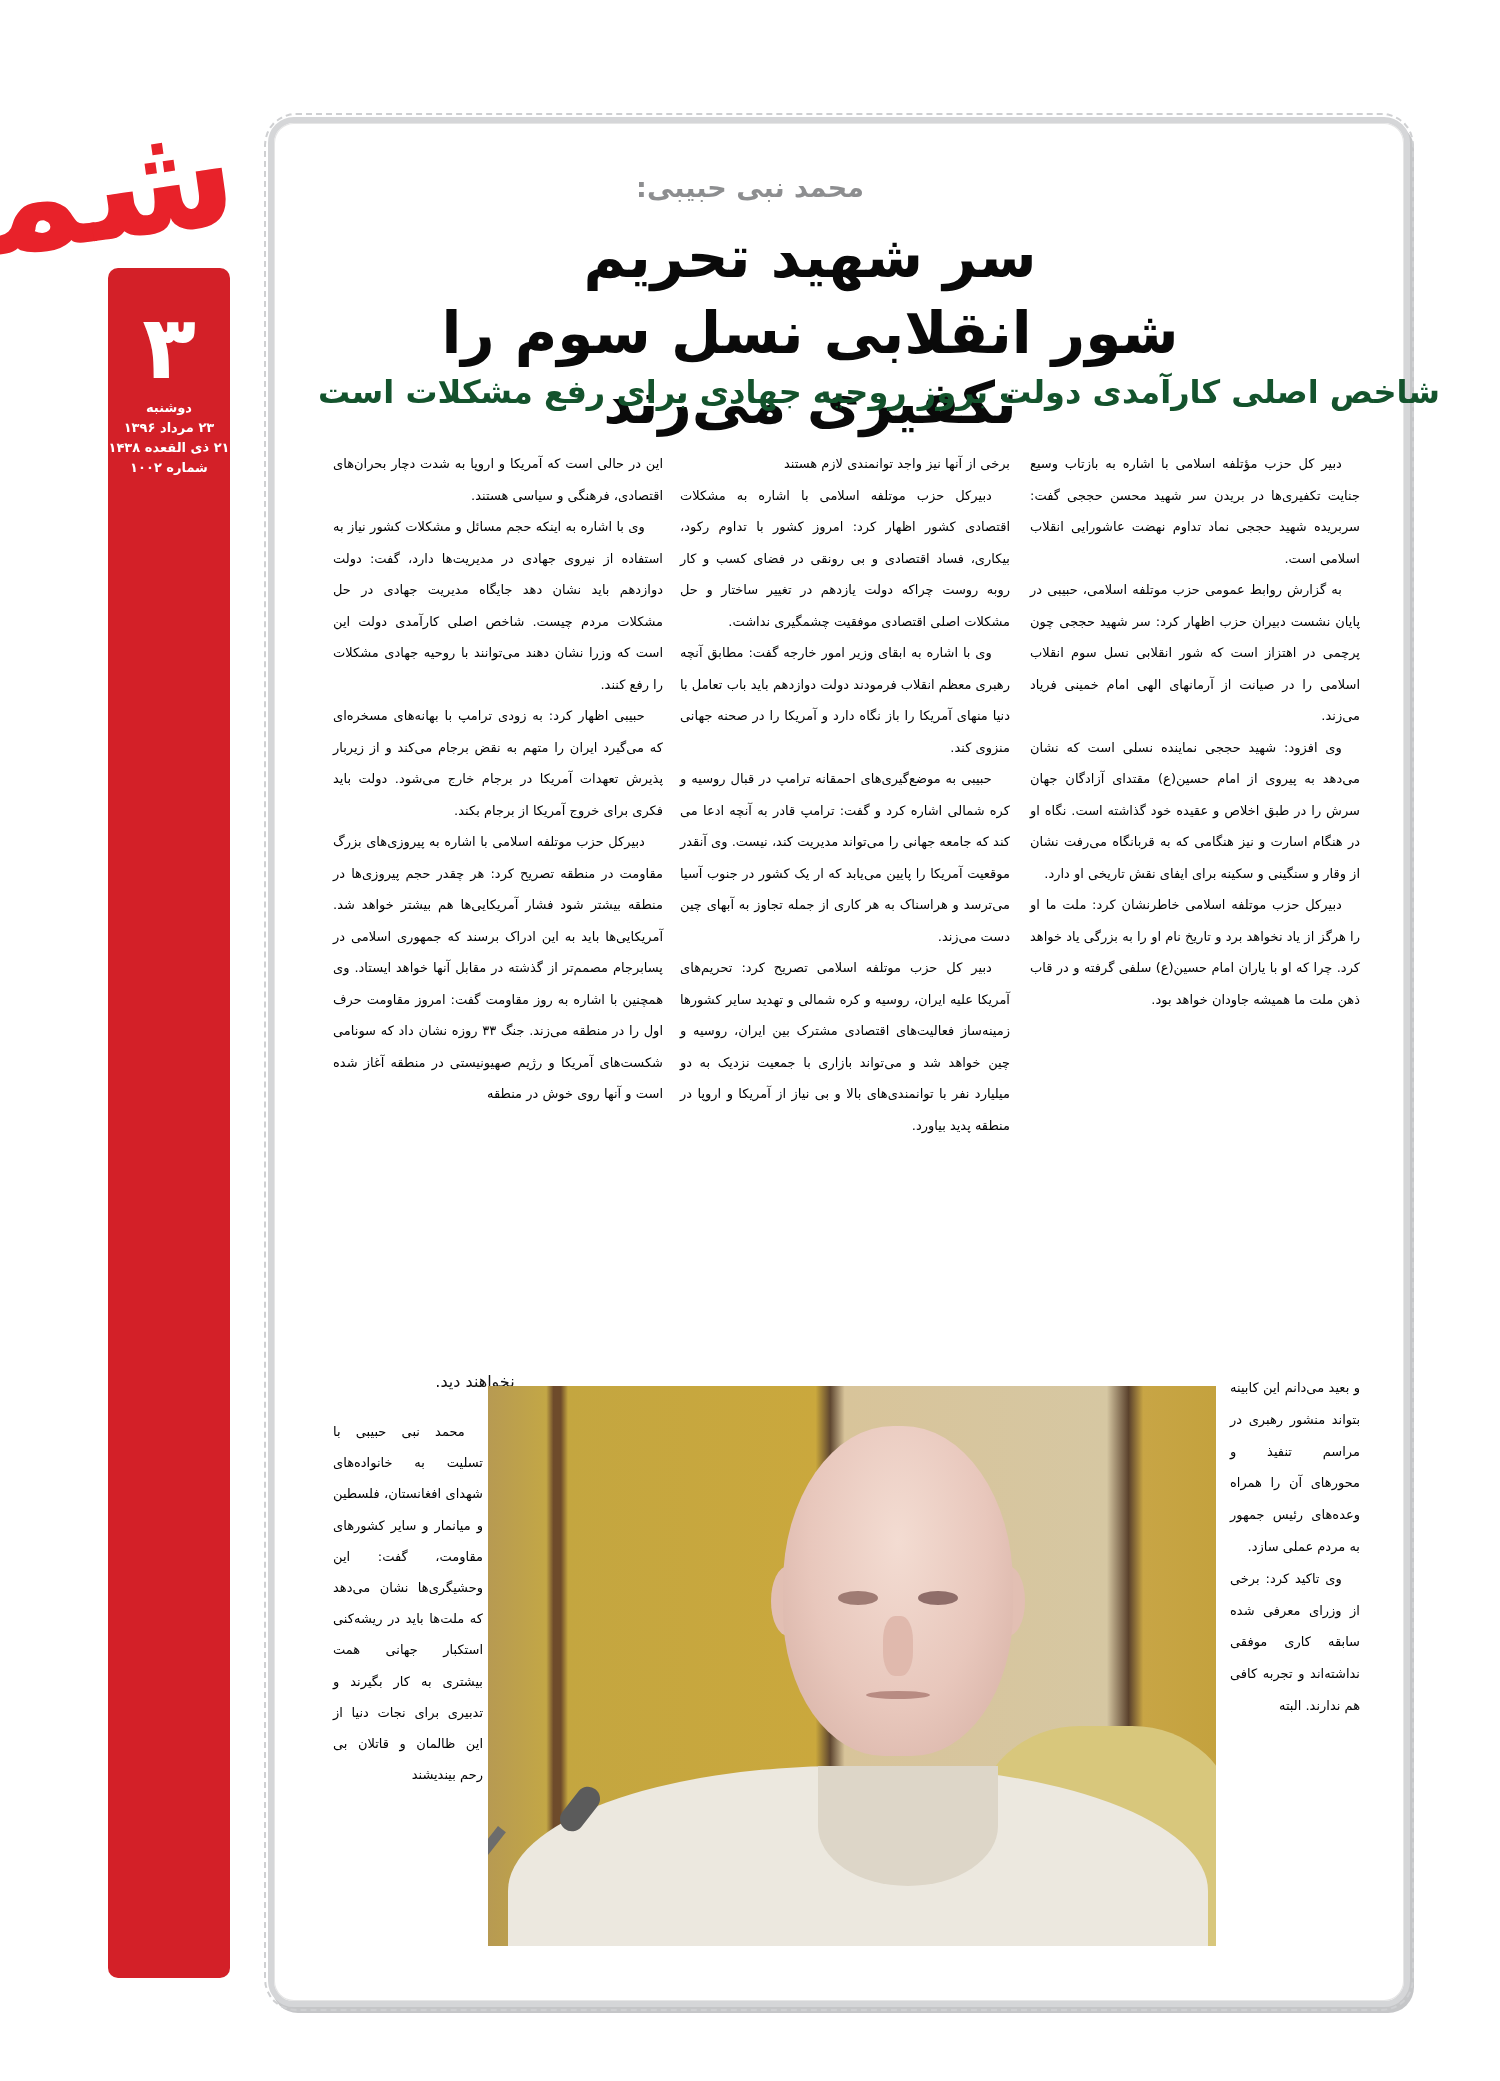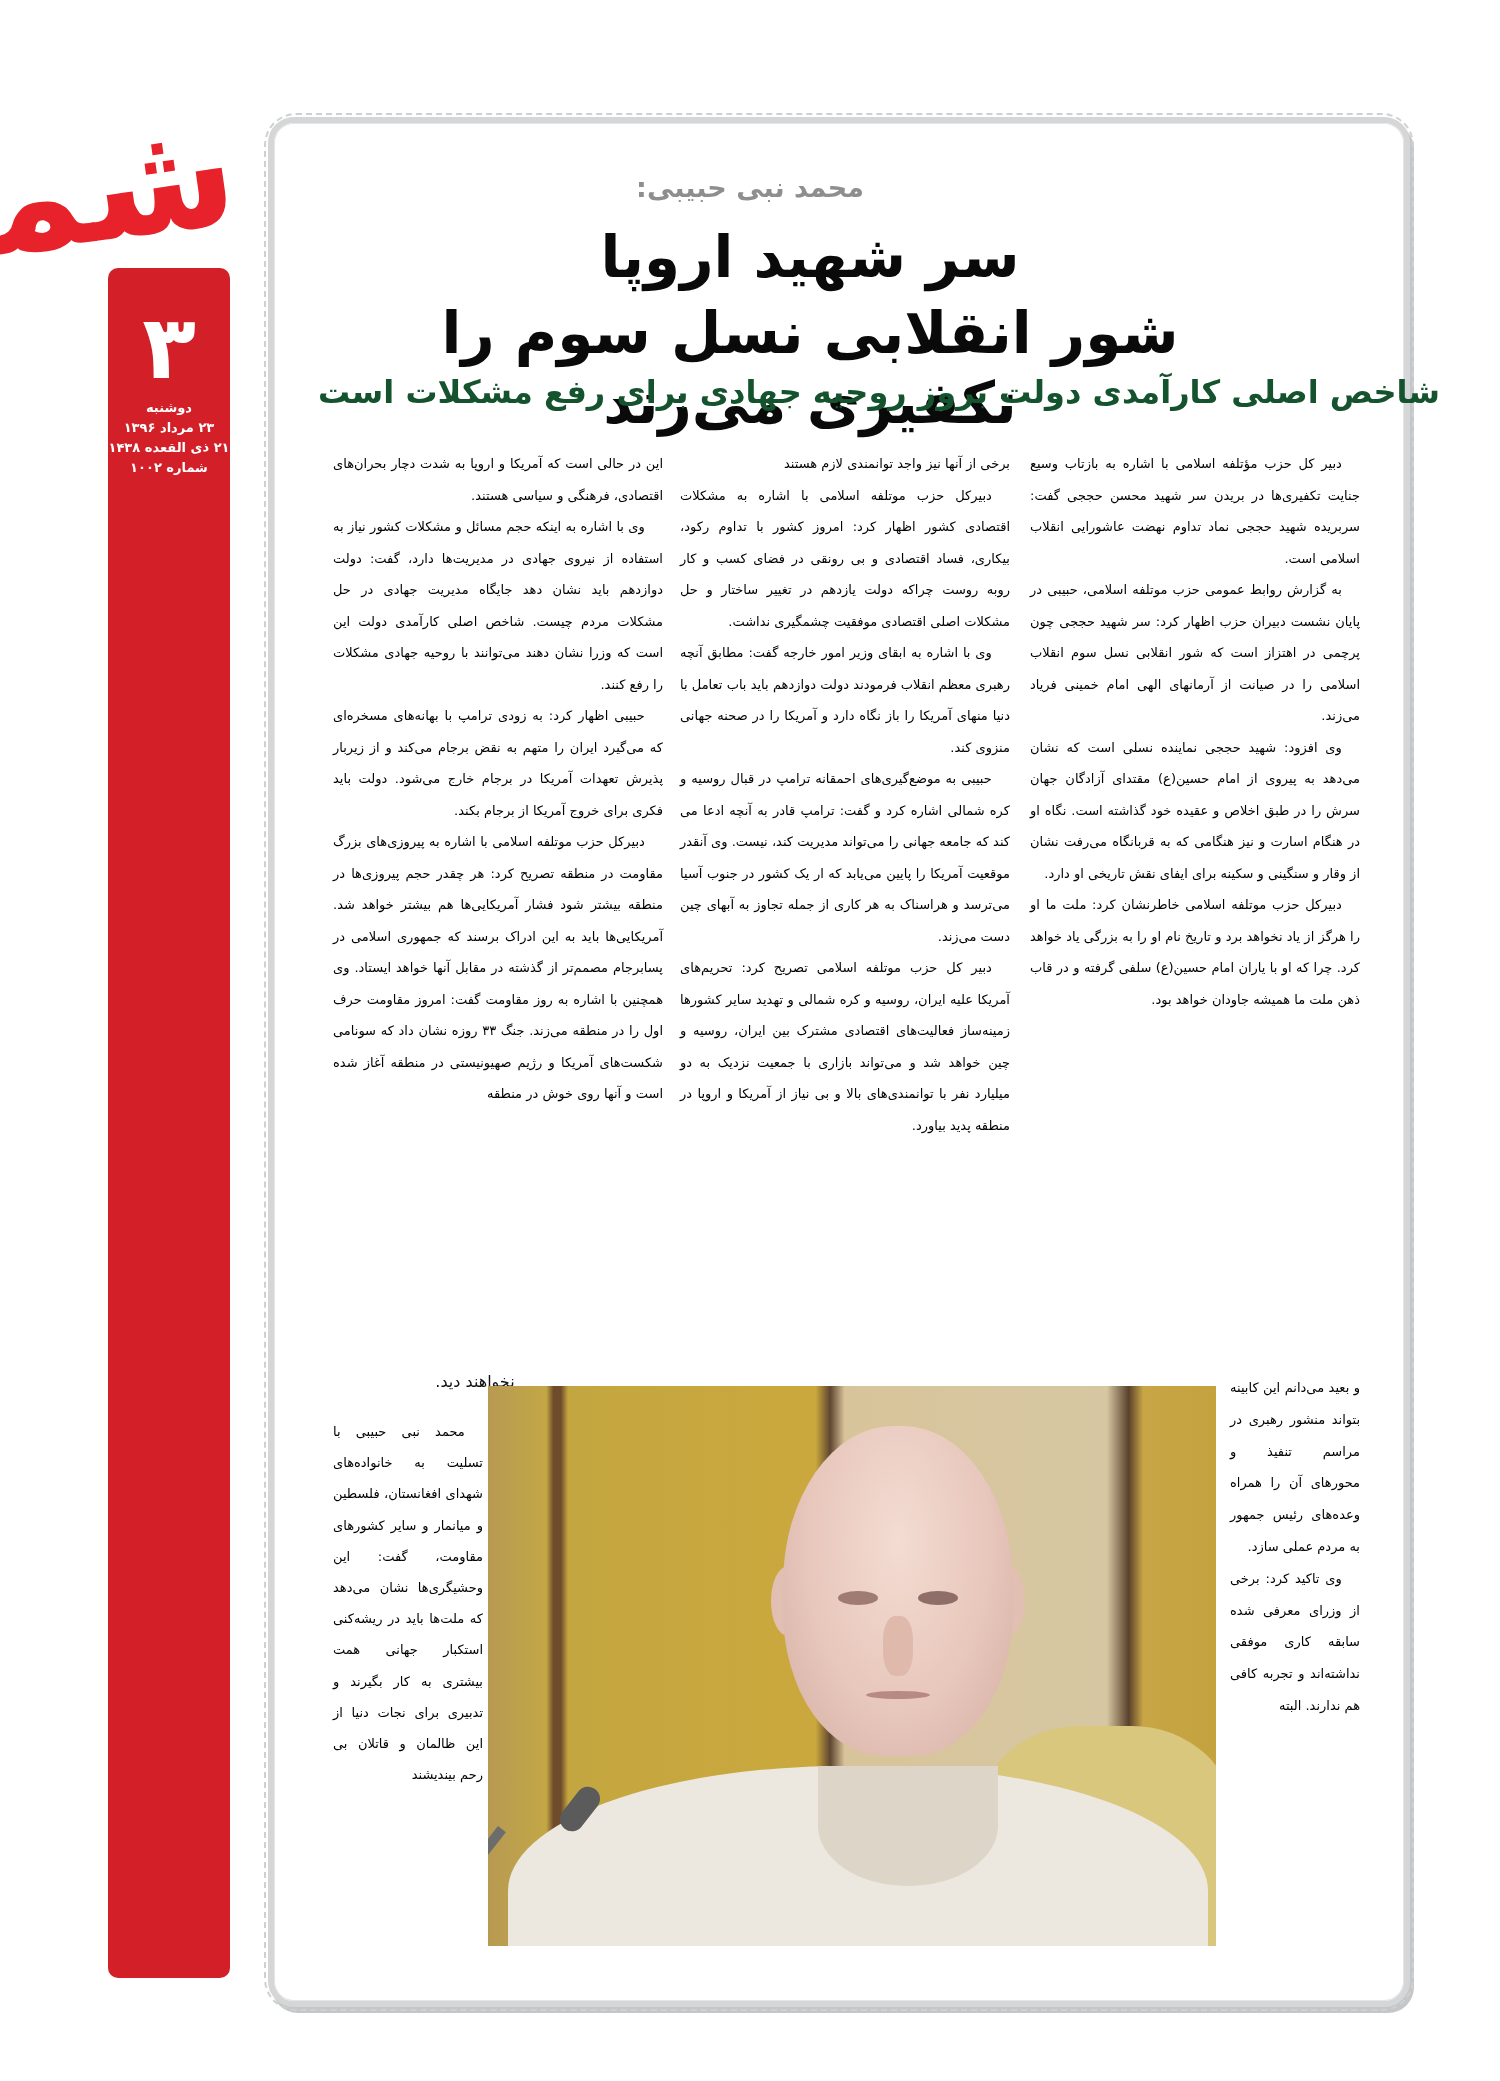--- a/index.html
+++ b/index.html
@@ -105,21 +105,21 @@
   <span class="page-number">۳</span>
   <span class="meta">دوشنبه</span>
   <span class="meta">۲۳ مرداد ۱۳۹۶</span>
   <span class="meta">۲۱ ذی القعده ۱۴۳۸</span>
   <span class="meta">شماره ۱۰۰۲</span>
 </div>
 
 <div class="frame"></div>
 
 <div class="kicker">محمد نبی حبیبی:</div>
-<div class="headline l1">سر شهید اروپا</div>
+<div class="headline l1">سر شهید تحریم</div>
 <div class="headline l2">شور انقلابی نسل سوم را تکفیری می‌زند</div>
 <div class="subhead">شاخص اصلی کارآمدی دولت بروز روحیه جهادی برای رفع مشکلات است</div>
 
 <div class="col col-1">
   <p class="indent">دبیر کل حزب مؤتلفه اسلامی با اشاره به بازتاب وسیع جنایت تکفیری‌ها در بریدن سر شهید محسن حججی گفت: سربریده شهید حججی نماد تداوم نهضت عاشورایی انقلاب اسلامی است.</p>
   <p class="indent">به گزارش روابط عمومی حزب موتلفه اسلامی، حبیبی در پایان نشست دبیران حزب اظهار کرد: سر شهید حججی چون پرچمی در اهتزاز است که شور انقلابی نسل سوم انقلاب اسلامی را در صیانت از آرمانهای الهی امام خمینی فریاد می‌زند.</p>
   <p class="indent">وی افزود: شهید حججی نماینده نسلی است که نشان می‌دهد به پیروی از امام حسین(ع) مقتدای آزادگان جهان سرش را در طبق اخلاص و عقیده خود گذاشته است. نگاه او در هنگام اسارت و نیز هنگامی که به قربانگاه می‌رفت نشان از وقار و سنگینی و سکینه برای ایفای نقش تاریخی او دارد.</p>
   <p class="indent">دبیرکل حزب موتلفه اسلامی خاطرنشان کرد: ملت ما او را هرگز از یاد نخواهد برد و تاریخ نام او را به بزرگی یاد خواهد کرد. چرا که او با یاران امام حسین(ع) سلفی گرفته و در قاب ذهن ملت ما همیشه جاودان خواهد بود.</p>
 </div>
 <div class="col col-1b">

